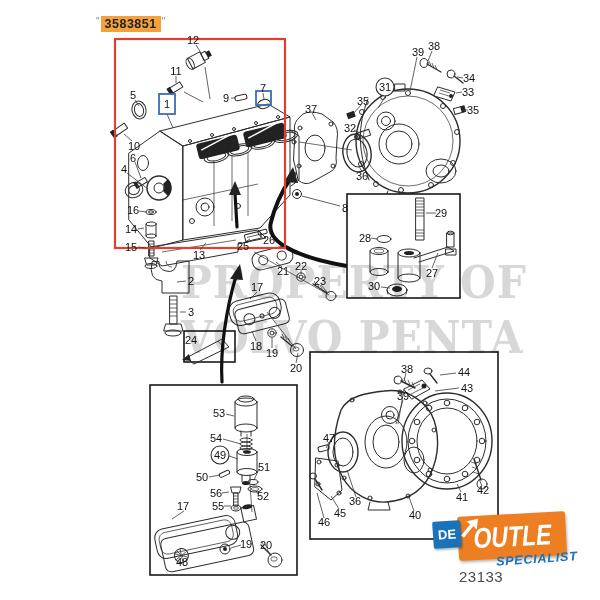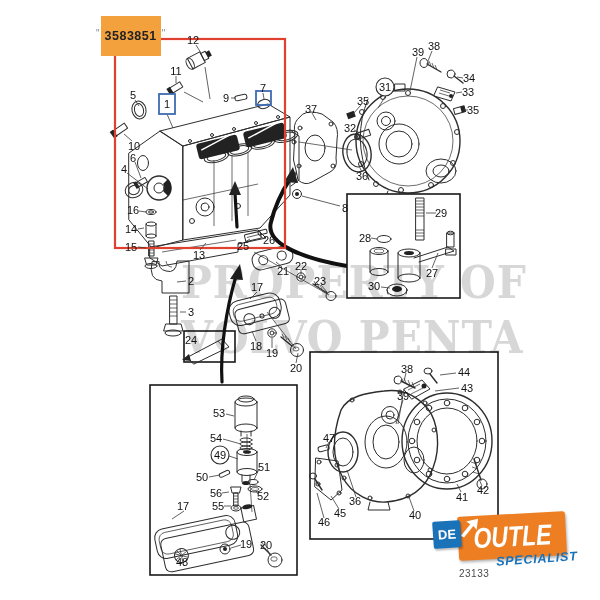--- a/index.html
+++ b/index.html
@@ -20,27 +20,27 @@
   .thick2{stroke:#111;fill:none;stroke-width:3.2;stroke-linecap:round;}
   .redbox{stroke:var(--red);fill:none;stroke-width:2.2;}
   .insetbox{stroke:var(--inset);fill:#fff;stroke-width:1.6;}
   .callout{font:11px "Liberation Sans",sans-serif;fill:#111;text-anchor:middle;dominant-baseline:central;}
   .ring{fill:#fff;stroke:#2d2d2d;stroke-width:1.1;}
   .bluebox{fill:#fff;stroke:var(--blue);stroke-width:1.8;}
   .bluebox-empty{fill:none;stroke:var(--blue);stroke-width:1.8;}
   #part-number{position:absolute;left:96px;top:16px;font-size:12.5px;color:#333;
     display:flex;align-items:center;gap:1px;}
   #part-number .q{color:#8a8a8a;font-size:10px;transform:translateY(-3px);}
-  #part-number .hl{background:var(--accent);padding:13px 4px;font-weight:600;color:#222;
+  #part-number .hl{background:var(--accent);padding:1px 4px;font-weight:600;color:#222;
     letter-spacing:.5px;}
   #watermark{position:absolute;left:181px;top:256px;width:300px;color:var(--wm);
     font-family:"DejaVu Serif",serif;font-weight:bold;font-size:41px;line-height:51px;
     letter-spacing:1px;transform:scale(1,1.08);transform-origin:top left;
     mix-blend-mode:multiply;white-space:nowrap;}
-  #drawing-number{position:absolute;left:459px;top:568px;font-size:10px;color:#4a4a4a;
+  #drawing-number{position:absolute;left:459px;top:568px;font-size:15px;color:#4a4a4a;
     letter-spacing:.5px;}
   #logo{position:absolute;left:430px;top:508px;width:145px;height:60px;}
   .logo-de{position:absolute;left:3px;top:13px;width:28px;height:27px;background:var(--logo-blue);
     color:#fff;font-weight:bold;font-size:13px;display:flex;align-items:center;justify-content:center;
     transform:rotate(-4deg);border-radius:2px;box-shadow:1px 2px 2px rgba(0,0,0,.25);}
   .logo-flag{position:absolute;left:28px;top:6px;width:108px;height:44px;background:var(--logo-orange);
     transform:rotate(-3deg);border-radius:3px;display:flex;align-items:center;justify-content:center;
     box-shadow:1px 2px 3px rgba(0,0,0,.3);}
   .logo-flag span{color:#fff;font-weight:bold;font-style:italic;font-size:25px;letter-spacing:0px;
     transform:scale(.92,1.15);}

